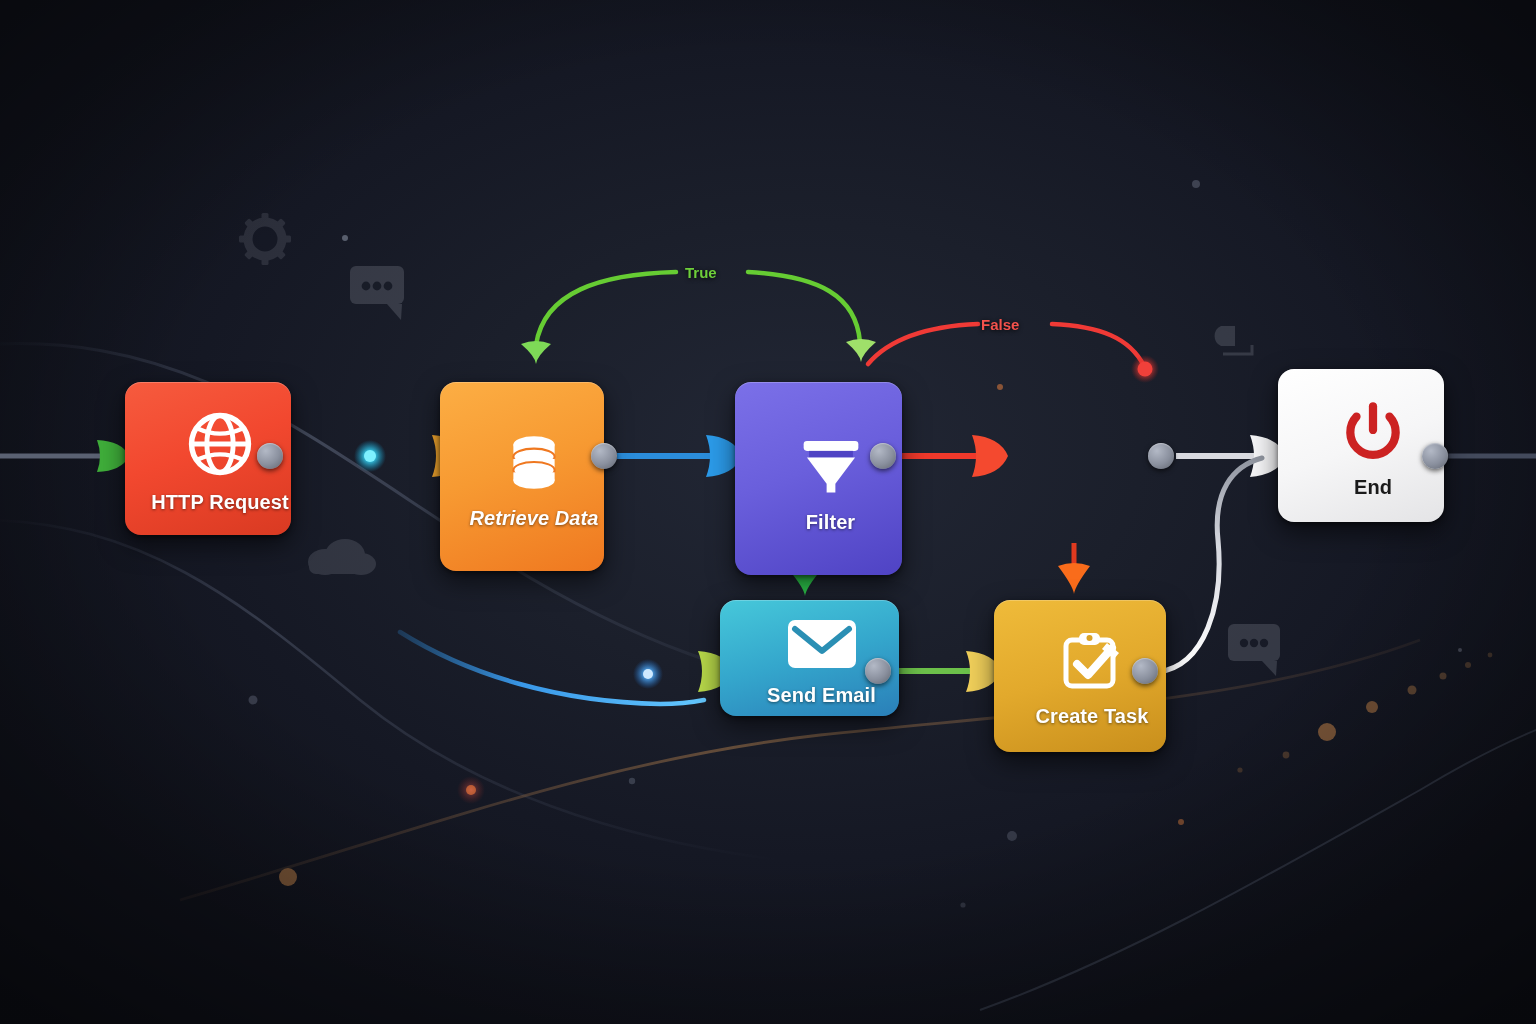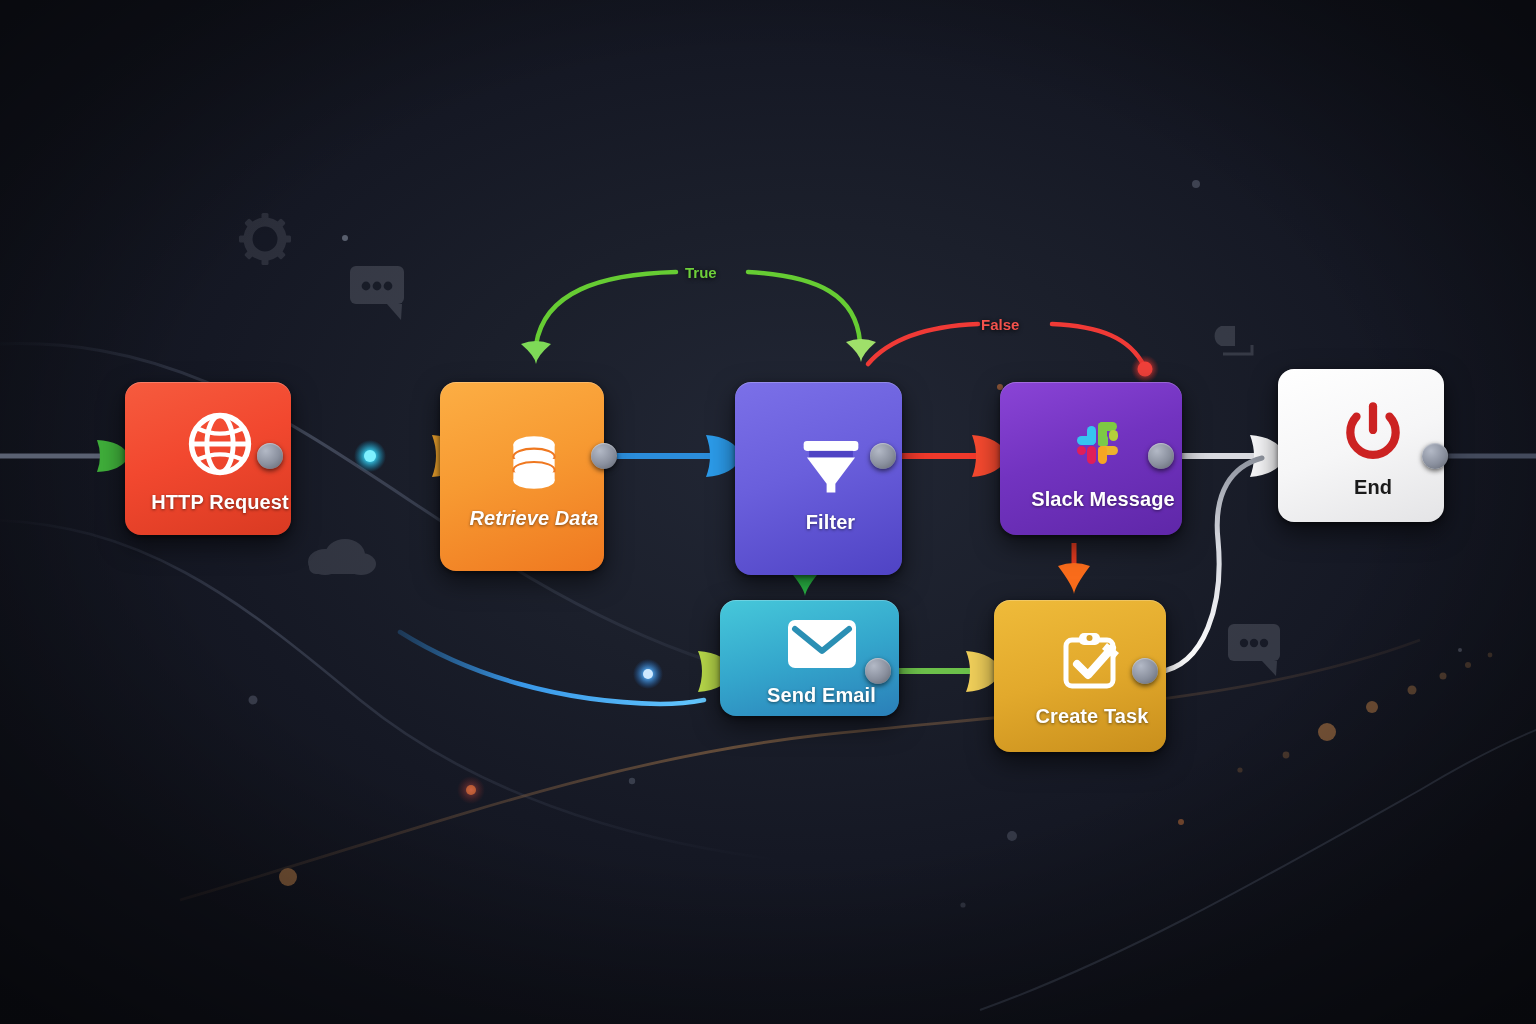--- a/index.html
+++ b/index.html
@@ -288,39 +288,20 @@
       <svg width="70" height="70" viewBox="0 0 64 64">
         <rect x="7" y="11" width="50" height="9" rx="3" fill="#fff"></rect>
         <rect x="12" y="20" width="40" height="6" fill="#4f43c4"></rect>
         <path d="M 10 26 L 54 26 L 36 50 L 36 58 L 28 58 L 28 50 Z" fill="#fff"></path>
       </svg>
     </span>
     <span class="nlabel">Filter</span>
   </div>
   <div class="port" style="left:870px;top:443px;"></div>
 
-  <div class="node" style="left:1000px;top:382px;width:158px;height:153px;background:linear-gradient(160deg,#8a44d6 0%,#7233c0 45%,#5f27a8 100%);">
-    <span class="glyph">
-      <svg width="64" height="64" viewBox="0 0 64 64">
-        <g>
-          <rect x="6" y="24" width="19" height="9" rx="4.5" fill="#36c5f0"></rect>
-          <rect x="16" y="14" width="9" height="19" rx="4.5" fill="#36c5f0"></rect>
-          <rect x="6" y="34" width="9" height="9" rx="4.5" fill="#e01e5a"></rect>
-          <rect x="16" y="34" width="9" height="18" rx="4.5" fill="#e01e5a"></rect>
-          <rect x="27" y="10" width="9" height="19" rx="4.5" fill="#7ec943"></rect>
-          <rect x="27" y="10" width="19" height="9" rx="4.5" fill="#7ec943"></rect>
-          <rect x="38" y="18" width="9" height="11" rx="4.5" fill="#b4cf3b"></rect>
-          <rect x="27" y="34" width="20" height="9" rx="4.5" fill="#ecb22e"></rect>
-          <rect x="27" y="34" width="9" height="18" rx="4.5" fill="#f5a623"></rect>
-          <rect x="27" y="24" width="10" height="10" rx="2" fill="#79c94a"></rect>
-        </g>
-      </svg>
-    </span>
-    <span class="nlabel">Slack Message</span>
-  </div>
   <div class="port" style="left:1148px;top:443px;"></div>
 
   <div class="node light" style="left:1278px;top:369px;width:142px;height:153px;background:linear-gradient(160deg,#ffffff 0%,#f6f6f7 50%,#e4e4e6 100%);">
     <span class="glyph">
       <svg width="66" height="66" viewBox="0 0 64 64">
         <path d="M 16 18 A 22 22 0 1 0 48 18" fill="none" stroke="#cc2222" stroke-width="8" stroke-linecap="round"></path>
         <line x1="32" y1="8" x2="32" y2="31" stroke="#cc2222" stroke-width="8" stroke-linecap="round"></line>
       </svg>
     </span>
     <span class="nlabel">End</span>

